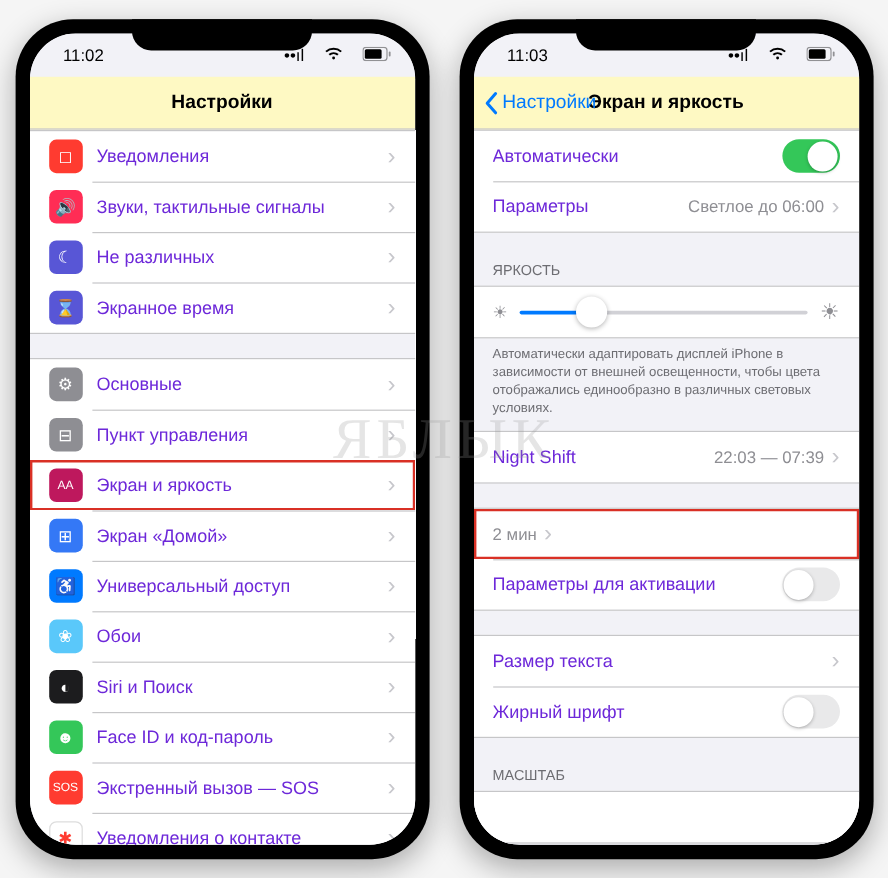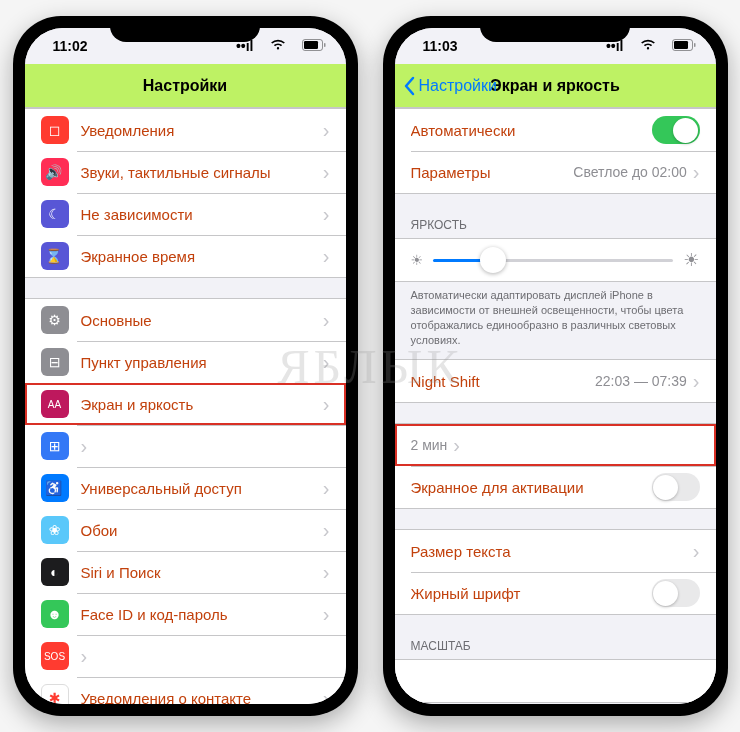--- a/index.html
+++ b/index.html
@@ -51,28 +51,28 @@
     border-bottom-right-radius: 16px;
     z-index: 50;
   }
   .status-bar {
     height: 36px;
     display: flex;
     justify-content: space-between;
     align-items: center;
     padding: 0 20px 0 28px;
     font-size: 14px;
-    font-weight: 700;
+    font-weight: 400;
     color: #000;
     background: #f2f2f7;
   }
   .status-right { display: flex; gap: 16px; align-items: center; }
   .nav-bar {
     height: 44px;
-    background: #bef264;
+    background: #fef9c3;
     border-bottom: 0.5px solid #c6c6c8;
     display: flex;
     align-items: center;
     justify-content: center;
     position: relative;
   }
   .nav-title { font-size: 16px; font-weight: 600; }
   .nav-back {
     position: absolute;
     left: 8px;
@@ -122,21 +122,21 @@
     width: 28px; height: 28px;
     border-radius: 6px;
     margin-right: 12px;
     display: flex;
     align-items: center;
     justify-content: center;
     color: #fff;
     font-size: 14px;
     flex-shrink: 0;
   }
-  .row-label { flex: 1; color: #c2410c; white-space: nowrap; overflow: hidden; text-overflow: ellipsis; }
+  .row-label { flex: 1; color: #6d28d9; white-space: nowrap; overflow: hidden; text-overflow: ellipsis; }
   .row-detail { color: #8e8e93; font-size: 14px; margin-right: 6px; }
   .chevron { color: #c7c7cc; font-size: 20px; line-height: 1; }
   .highlighted {
     box-shadow: inset 0 0 0 2px #d93025;
   }
   .toggle {
     width: 48px; height: 28px;
     border-radius: 14px;
     position: relative;
   }
@@ -221,21 +221,21 @@
               <span class="row-label">Уведомления</span>
               <span class="chevron">›</span>
             </div>
             <div class="row">
               <span class="row-icon" style="background: rgb(255, 45, 85);">🔊</span>
               <span class="row-label">Звуки, тактильные сигналы</span>
               <span class="chevron">›</span>
             </div>
             <div class="row">
               <span class="row-icon" style="background: rgb(88, 86, 214);">☾</span>
-              <span class="row-label">Не зависимости</span>
+              <span class="row-label">Не различных</span>
               <span class="chevron">›</span>
             </div>
             <div class="row">
               <span class="row-icon" style="background: rgb(88, 86, 214);">⌛</span>
               <span class="row-label">Экранное время</span>
               <span class="chevron">›</span>
             </div>
           </div>
         </div>
         <div class="group">
@@ -250,20 +250,21 @@
               <span class="row-label">Пункт управления</span>
               <span class="chevron">›</span>
             </div>
             <div class="row highlighted">
               <span class="row-icon" style="background: #be185d; font-size: 10px;">AA</span>
               <span class="row-label">Экран и яркость</span>
               <span class="chevron">›</span>
             </div>
             <div class="row">
               <span class="row-icon" style="background: rgb(52, 120, 246);">⊞</span>
+              <span class="row-label">Экран «Домой»</span>
               <span class="chevron">›</span>
             </div>
             <div class="row">
               <span class="row-icon" style="background: rgb(0, 122, 255);">♿</span>
               <span class="row-label">Универсальный доступ</span>
               <span class="chevron">›</span>
             </div>
             <div class="row">
               <span class="row-icon" style="background: rgb(90, 200, 250);">❀</span>
               <span class="row-label">Обои</span>
@@ -274,20 +275,21 @@
               <span class="row-label">Siri и Поиск</span>
               <span class="chevron">›</span>
             </div>
             <div class="row">
               <span class="row-icon" style="background: rgb(52, 199, 89);">☻</span>
               <span class="row-label">Face ID и код-пароль</span>
               <span class="chevron">›</span>
             </div>
             <div class="row">
               <span class="row-icon" style="background: rgb(255, 59, 48); font-size: 10px;">SOS</span>
+              <span class="row-label">Экстренный вызов — SOS</span>
               <span class="chevron">›</span>
             </div>
             <div class="row">
               <span class="row-icon" style="background: rgb(255, 255, 255); color: rgb(255, 59, 48); border: 0.5px solid rgb(221, 221, 221);">✱</span>
               <span class="row-label">Уведомления о контакте</span>
               <span class="chevron">›</span>
             </div>
           </div>
         </div>
       </div>
@@ -327,21 +329,21 @@
     </div>
     <div class="content">
 
       <div class="rows">
         <div class="row noicon">
           <span class="row-label">Автоматически</span>
           <span class="toggle on"></span>
         </div>
         <div class="row noicon">
           <span class="row-label">Параметры</span>
-          <span class="row-detail">Светлое до 02:00</span>
+          <span class="row-detail">Светлое до 06:00</span>
           <span class="chevron">›</span>
         </div>
       </div>
 
       <div class="group">
         <div class="group-header">ЯРКОСТЬ</div>
         <div class="rows">
           <div class="row noicon slider-row">
             <span class="sun-icon">☀︎</span>
             <div class="slider-track">
@@ -363,21 +365,21 @@
         </div>
       </div>
 
       <div class="group">
         <div class="rows">
           <div class="row noicon highlighted">
             <span class="row-detail">2 мин</span>
             <span class="chevron">›</span>
           </div>
           <div class="row noicon">
-            <span class="row-label">Экранное для активации</span>
+            <span class="row-label">Параметры для активации</span>
             <span class="toggle off"></span>
           </div>
         </div>
       </div>
 
       <div class="group">
         <div class="rows">
           <div class="row noicon">
             <span class="row-label">Размер текста</span>
             <span class="chevron">›</span>

